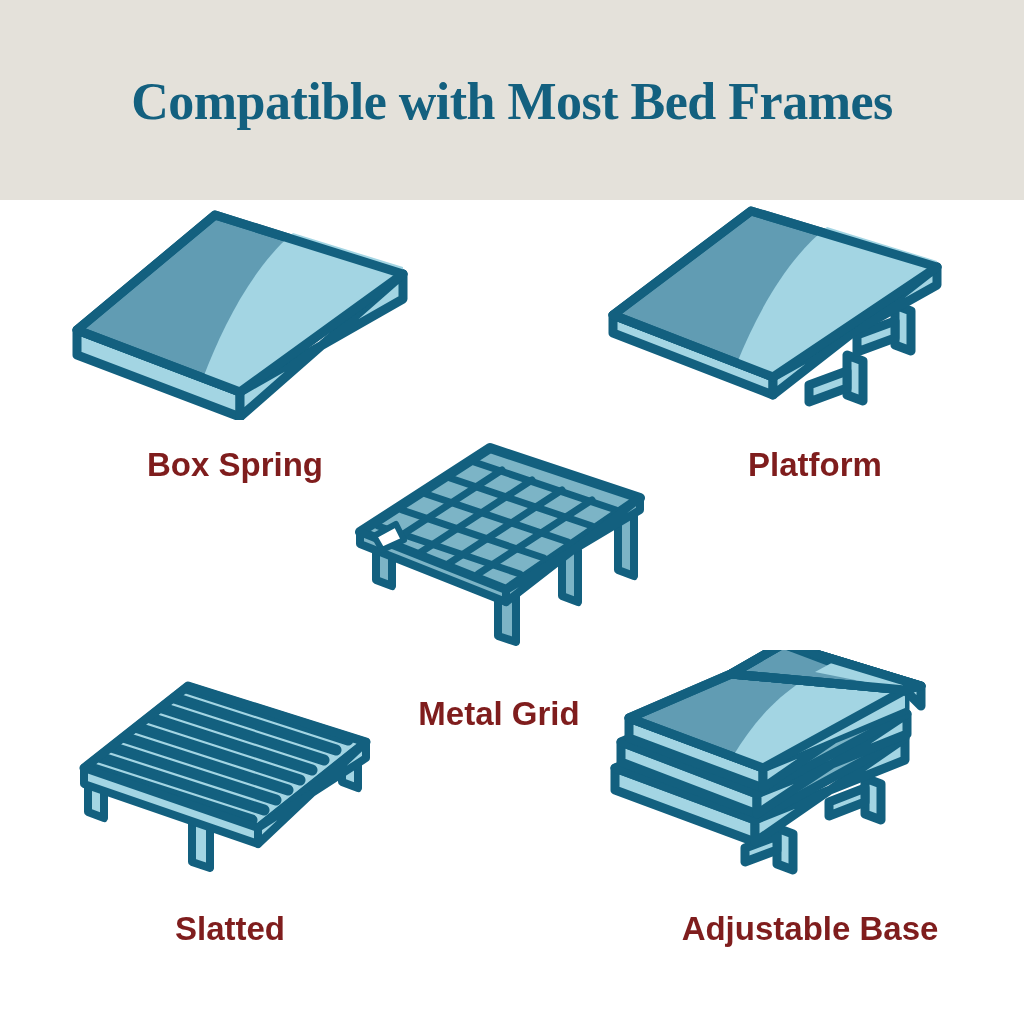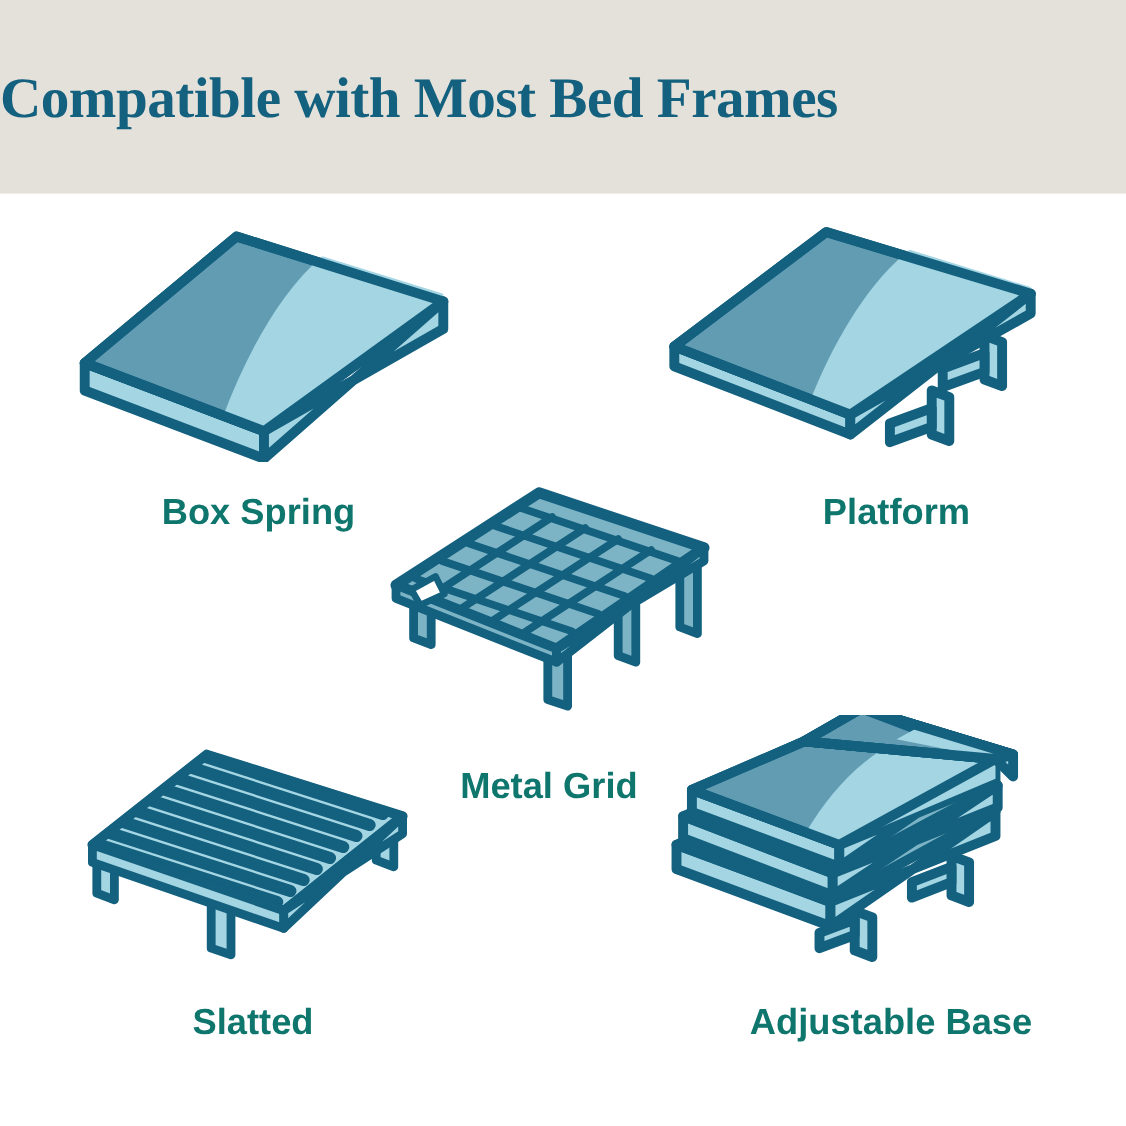--- a/index.html
+++ b/index.html
@@ -21,24 +21,25 @@
     height: 1024px;
     background: #ffffff;
   }
 
   
   .header-band {
     position: absolute;
     left: 0;
     top: 0;
     width: 1024px;
-    height: 176px;
+    height: 200px;
     background: #e4e1da;
     display: flex;
     align-items: center;
+    justify-content: center;
   }
   .header-title {
     font-family: "Liberation Serif", "DejaVu Serif", serif;
     font-weight: bold;
     font-size: 52px;
     letter-spacing: -0.5px;
     color: #13607f;
     white-space: nowrap;
     line-height: 1;
     margin-top: 4px;
@@ -57,21 +58,21 @@
   .cell-metal-grid      { left: 330px; top: 440px; width: 340px; height: 215px; }
   .cell-slatted         { left: 70px;  top: 680px; width: 320px; height: 200px; }
   .cell-adjustable-base { left: 605px; top: 650px; width: 340px; height: 230px; }
 
   
   .caption {
     position: absolute;
     font-family: "Liberation Sans", sans-serif;
     font-weight: bold;
     font-size: 33px;
-    color: #0f766e;
+    color: #7f1d1d;
     text-align: center;
     white-space: nowrap;
     line-height: 1;
   }
   .caption-box-spring      { left: 0px;   top: 448px; width: 470px; }
   .caption-platform        { left: 570px; top: 448px; width: 490px; }
   .caption-metal-grid      { left: 329px; top: 697px; width: 340px; }
   .caption-slatted         { left: 0px;   top: 912px; width: 460px; }
   .caption-adjustable-base { left: 560px; top: 912px; width: 500px; }
 </style>

